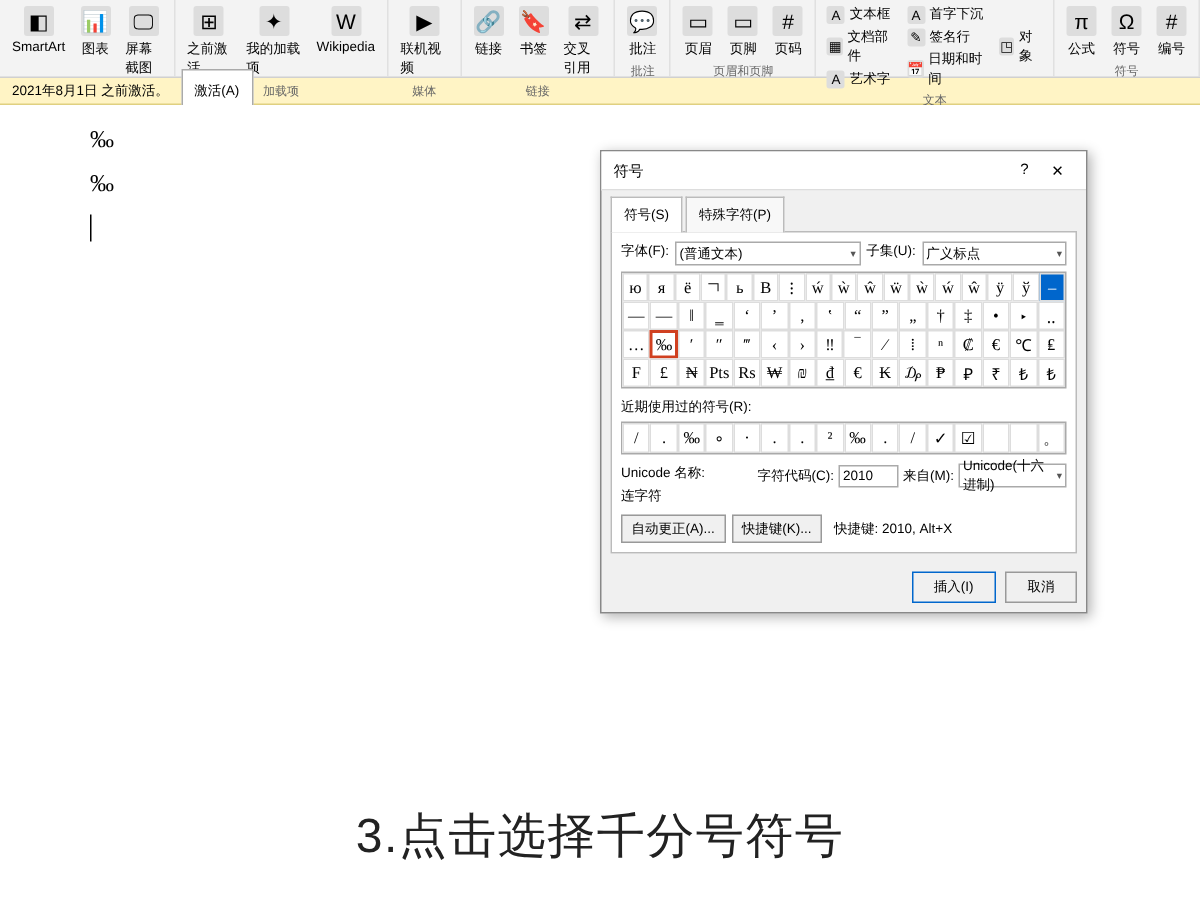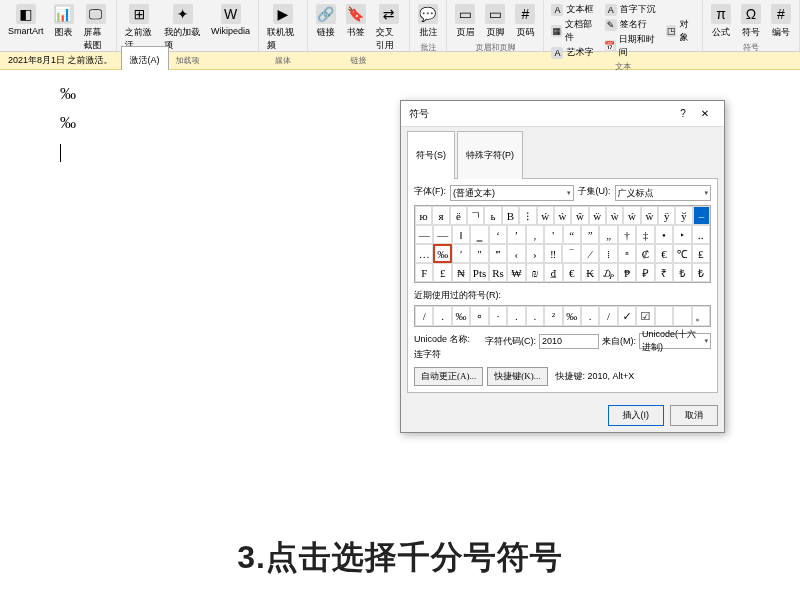--- a/index.html
+++ b/index.html
@@ -26,21 +26,21 @@
     .cursor { display: inline-block; width: 1px; height: 18px; background: #000; vertical-align: middle; animation: blink 1s infinite; }
     @keyframes blink { 50% { opacity: 0; } }
     
     
     .dialog { position: absolute; top: 100px; left: 400px; width: 325px; background: #f0f0f0; border: 1px solid #888; box-shadow: 2px 2px 8px rgba(0,0,0,0.3); font-size: 10px; }
     .dialog-title { background: #fff; height: 26px; display: flex; align-items: center; padding: 0 8px; border-bottom: 1px solid #ddd; }
     .dialog-title-text { flex: 1; font-size: 10px; }
     .dialog-title-btn { width: 22px; height: 20px; display: flex; align-items: center; justify-content: center; cursor: pointer; }
     
     .tabs { display: flex; padding: 4px 6px 0; gap: 2px; }
-    .tab { padding: 17px 8px; border: 1px solid #bbb; background: #f8f8f8; cursor: pointer; font-size: 9px; border-bottom: none; }
+    .tab { padding: 5px 8px; border: 1px solid #bbb; background: #f8f8f8; cursor: pointer; font-size: 9px; border-bottom: none; }
     .tab.active { background: #fff; position: relative; z-index: 1; }
     
     .dialog-body { background: #fff; margin: 0 6px 6px; border: 1px solid #bbb; padding: 6px; margin-top: -1px; }
     
     .field-row { display: flex; align-items: flex-start; gap: 4px; margin-bottom: 4px; }
     .field-label { font-size: 9px; }
     .field-select { flex: 1; border: 1px solid #aaa; height: 16px; font-size: 9px; padding: 0 2px; background: #fff; display: flex; align-items: center; justify-content: space-between; }
     .field-select .arrow { font-size: 7px; color: #555; }
     
     .char-grid { display: flex; flex-direction: column; border: 1px solid #aaa; }
@@ -48,32 +48,32 @@
     .char-cell { width: 19.1px; height: 19px; border: 1px solid #ddd; display: flex; align-items: center; justify-content: center; font-size: 11px; cursor: pointer; font-family: "Times New Roman", serif; background: #fff; }
     .char-cell.selected { background: #0066cc; color: #fff; }
     .char-cell.highlighted { border: 2px solid #d04020; width: 19px; height: 19px; }
     
     .section-label { font-size: 9px; margin: 6px 0 3px; }
     
     .recent-row { display: flex; border: 1px solid #aaa; }
     .recent-cell { width: 19.1px; height: 20px; border: 1px solid #ddd; display: flex; align-items: center; justify-content: center; font-size: 11px; cursor: pointer; font-family: "Times New Roman", serif; background: #fff; }
     
     .info-row { display: flex; align-items: flex-start; gap: 6px; margin: 6px 0; font-size: 9px; }
-    .code-input { border: 1px solid #aaa; width: 60px; height: 15px; font-size: 9px; padding: 0 2px; }
+    .code-input { border: 1px solid #aaa; width: 40px; height: 15px; font-size: 9px; padding: 0 2px; }
     
     .btn-row { display: flex; gap: 4px; align-items: center; font-size: 9px; }
-    .btn { border: 1px solid #999; background: #f0f0f0; padding: 2px 6px; cursor: pointer; font-size: 9px; font-family: Liberation Serif, serif; }
+    .btn { border: 1px solid #999; background: #f0f0f0; padding: 2px 6px; cursor: pointer; font-size: 9px; }
     .btn-row .shortcut-text { margin-left: 4px; }
     
     .dialog-footer { display: flex; justify-content: flex-end; gap: 6px; padding: 6px; }
     .footer-btn { border: 1px solid #999; background: #f0f0f0; padding: 3px 14px; cursor: pointer; font-size: 9px; }
     .footer-btn.primary { border-color: #0066cc; }
     
     
-    .caption { position: absolute; bottom: 20px; left: 50%; transform: translateX(-50%); font-size: 32px; font-weight: bold; color: #222; text-shadow: 0 0 6px #fff, 0 0 4px #fff; letter-spacing: 1px; white-space: nowrap; }
+    .caption { position: absolute; bottom: 20px; left: 50%; transform: translateX(-50%); font-size: 32px; font-weight: normal; color: #222; text-shadow: 0 0 6px #fff, 0 0 4px #fff; letter-spacing: 1px; white-space: nowrap; }
   </style>
 </head>
 <body>
 
 <div class="ribbon" id="ribbon">
     <div class="ribbon-group">
       <div class="ribbon-items">
         <div class="ribbon-btn">
           <span class="ribbon-icon">◧</span>
           <span>SmartArt</span>

